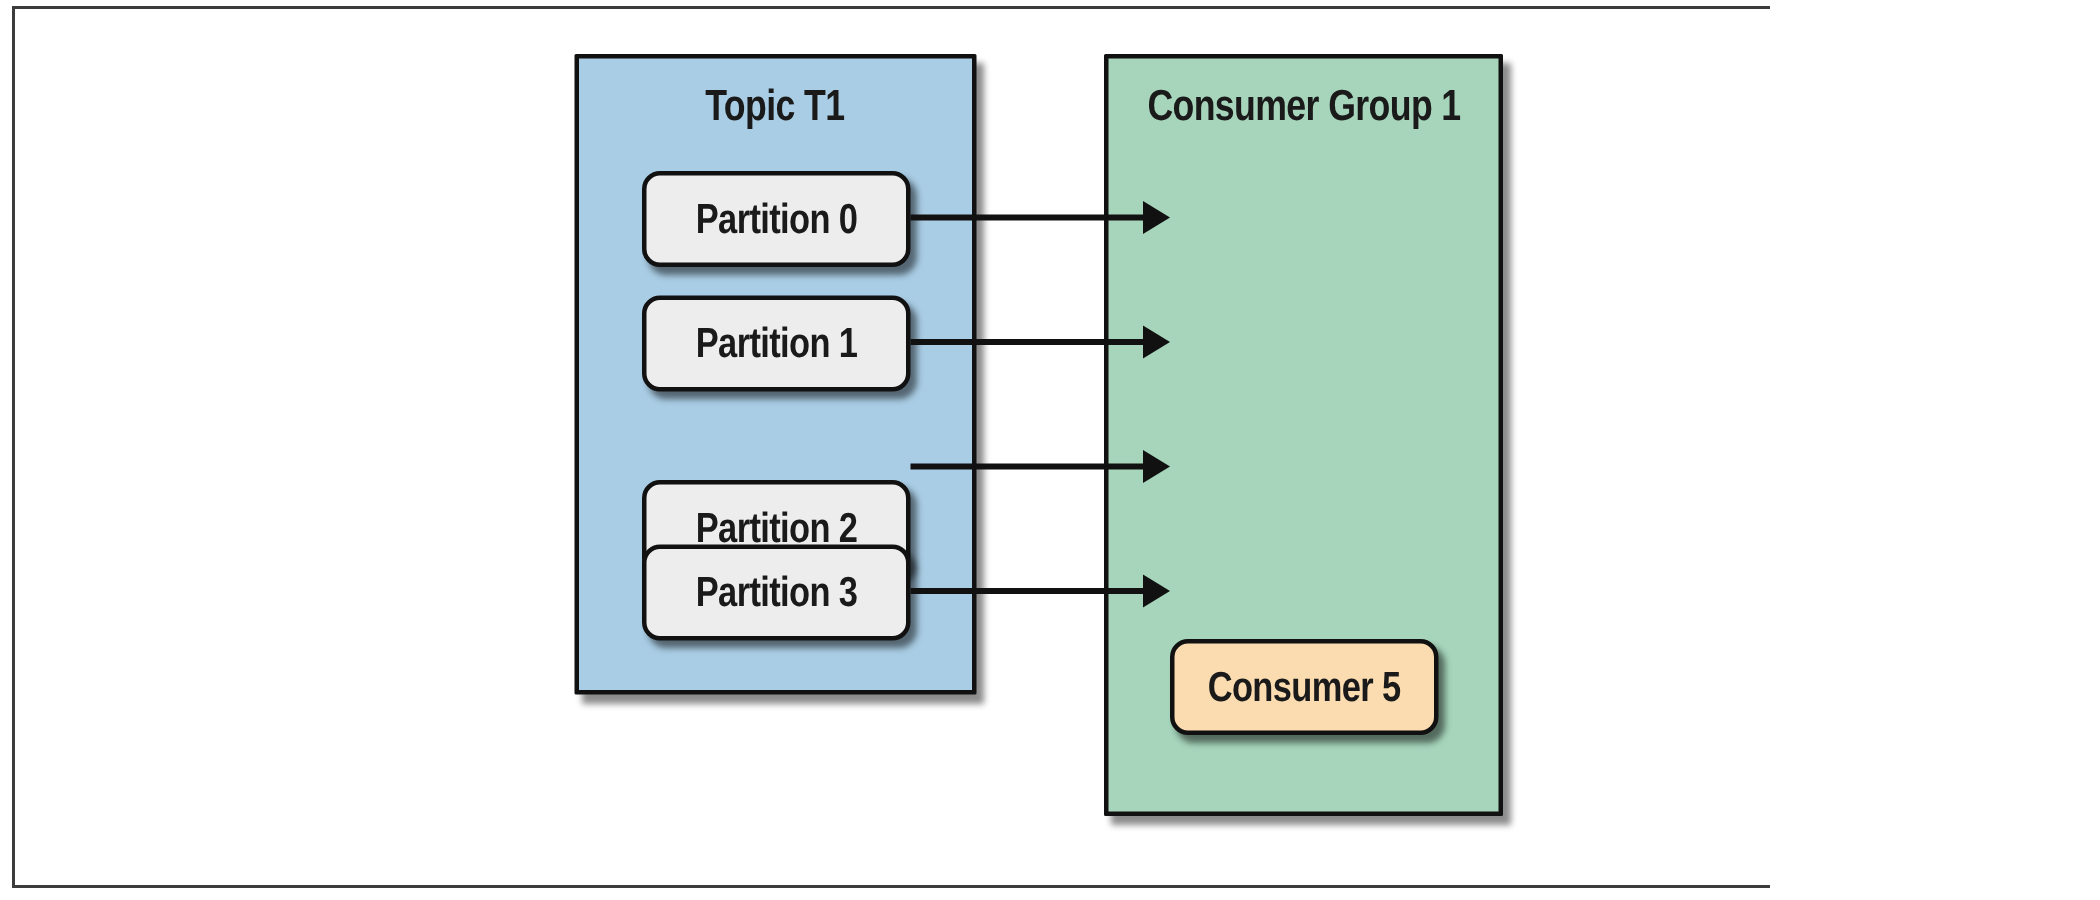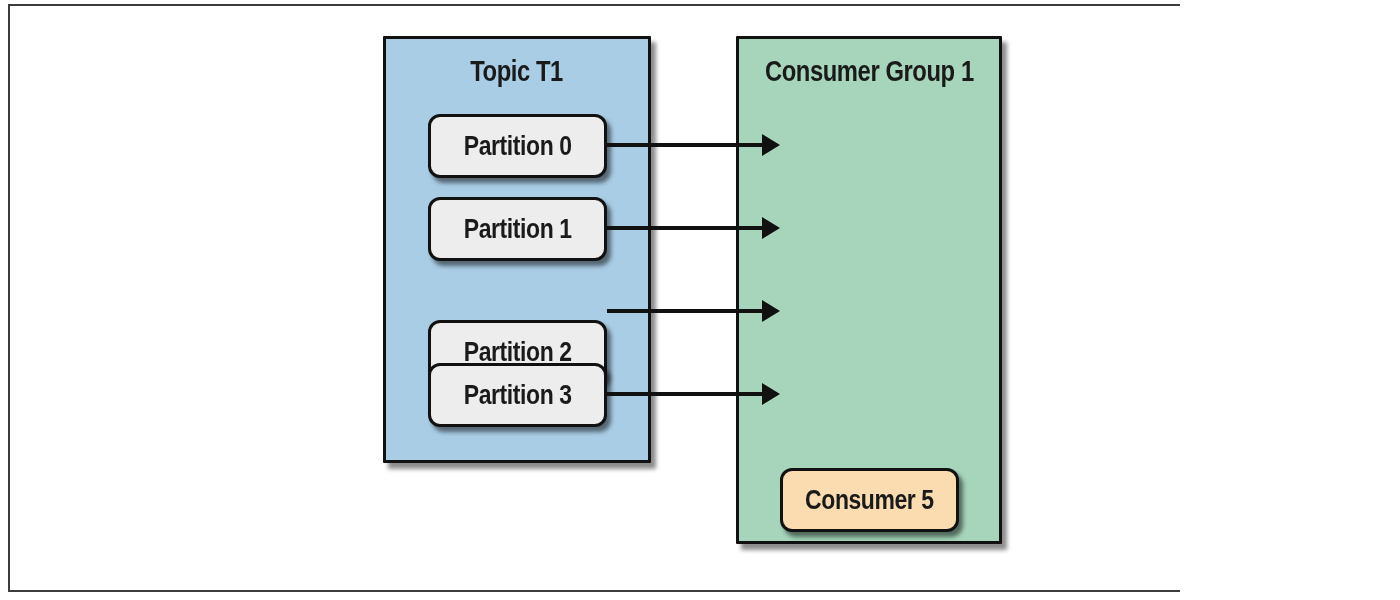--- a/index.html
+++ b/index.html
@@ -77,21 +77,21 @@
     transform:scaleX(0.82);
     transform-origin:center;
     letter-spacing:-0.5px;
   }
   .partition{ left:428px; background:var(--partition-fill); }
   .consumer{ left:780px; background:var(--consumer-fill); }
   .row0{ top:114px; }
   .row1{ top:197px; }
   .row2{ top:280px;margin-top:40px; }
   .row3{ top:363px;text-align:center; }
-  .row4{ top:468px; }
+  .row4{ top:426px; }
   .arrow{
     position:absolute;
     left:607px;
     width:155px;
     height:4px;
     background:var(--arrow);
     z-index:5;
   }
   .arrow::after{
     content:"";

